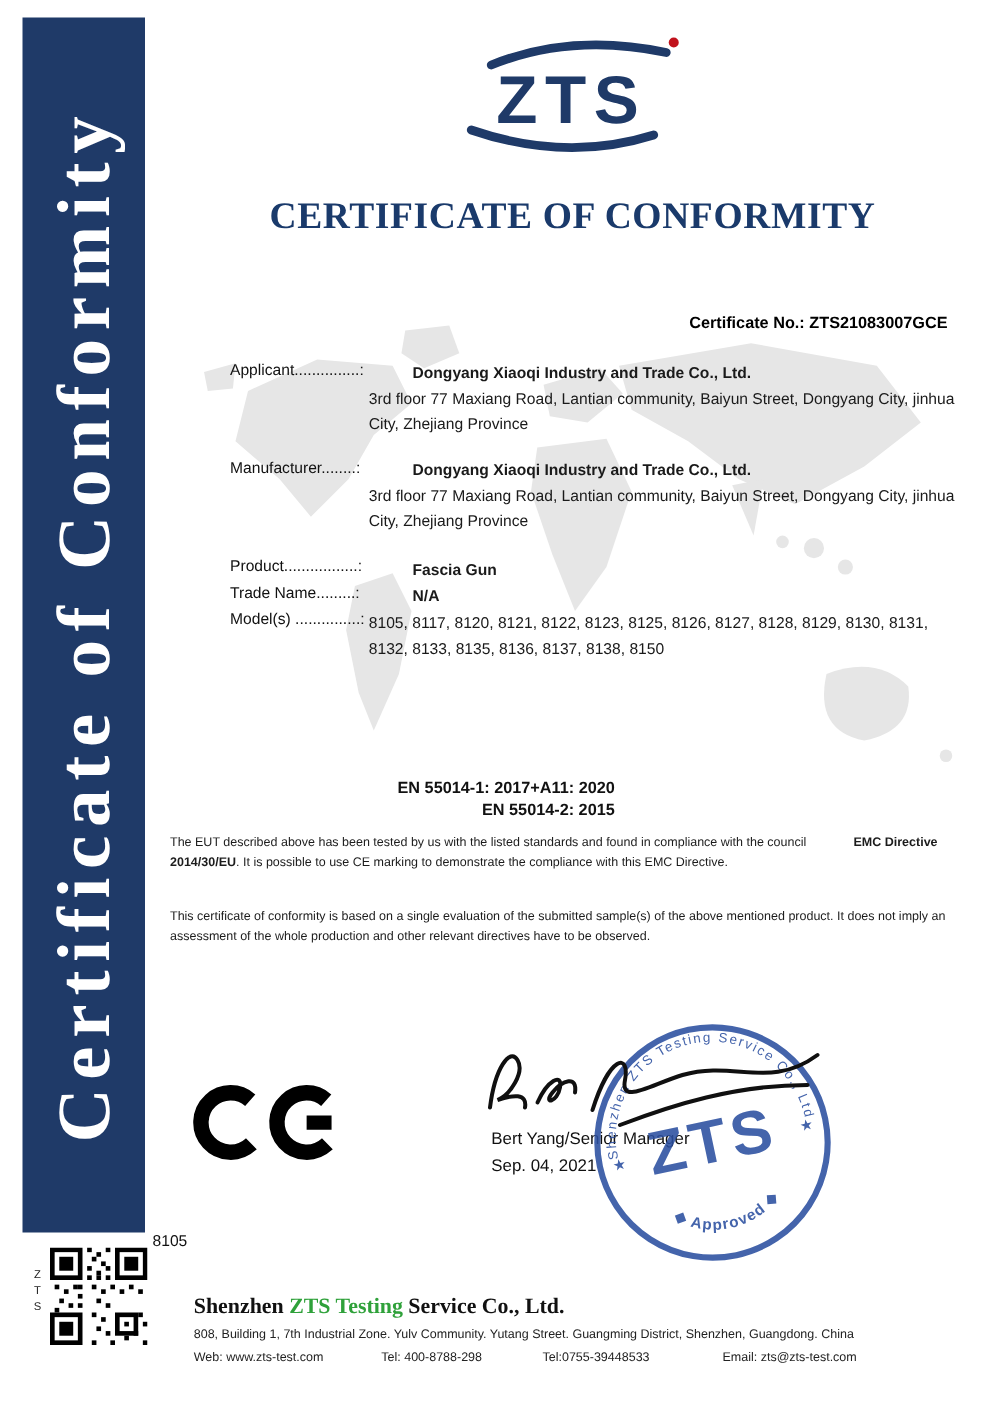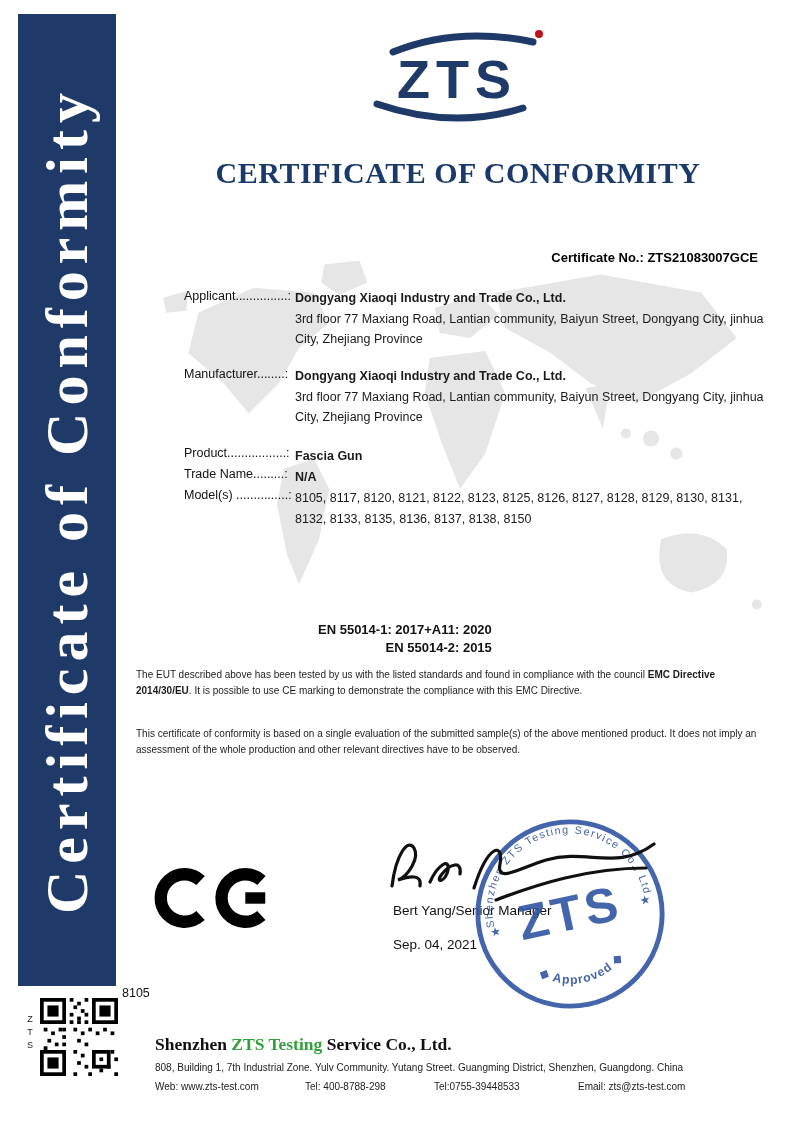--- a/index.html
+++ b/index.html
@@ -23,30 +23,30 @@
   
   .logo { position:absolute; left:365px; top:24px; z-index:2; }
   .title {
     position:absolute; left:130px; top:156px; width:656px; text-align:center;
     font-family:"Liberation Serif", serif; font-weight:700; font-size:30px;
     color:#1a3a6b; letter-spacing:.5px; z-index:2;
   }
   .cert-no { position:absolute; right:36px; top:250px; font-size:13px; font-weight:700; z-index:2; color:#000; }
   .field-label { position:absolute; left:170px; font-size:12.5px; color:#111; z-index:2; white-space:nowrap;margin-left:14px; }
   .field-value { position:absolute; left:295px; width:478px; font-size:12.5px; line-height:20.5px; z-index:2; }
-  .bold { font-weight:700; }
+  .bold { font-weight:700;margin-left:35px; }
   .validity { position:absolute; left:165px; top:572px; width:606px; font-size:12.5px; line-height:24.5px; z-index:2; }
   .standards { position:absolute; left:318px; top:621px; font-size:13px; font-weight:700; line-height:18px; z-index:2; color:#111;text-align:right; }
   .para { position:absolute; left:136px; width:624px; font-size:10px; line-height:15.8px; color:#1c1c1c; z-index:2; }
   #para-compliance { top:667px; }
   #para-disclaimer { top:726px; }
   .ce { position:absolute; left:152px; top:860px; z-index:2; }
   .sig-svg { position:absolute; left:378px; top:824px; z-index:6; }
   .signer { position:absolute; left:393px; top:903px; font-size:13.5px; color:#111; z-index:4; }
-  .sig-date { position:absolute; left:393px; top:925px; font-size:13.5px; color:#111; z-index:4;margin-top:12px; }
+  .sig-date { position:absolute; left:393px; top:925px; font-size:13.5px; color:#111; z-index:4; }
   .stamp { position:absolute; left:472px; top:816px; width:196px; height:196px; transform:rotate(-12deg); opacity:.88; z-index:5; }
   .qr { position:absolute; left:40px; top:998px; z-index:2; }
   .qr-label { position:absolute; left:122px; top:986px; font-size:12.5px; color:#111; z-index:2; }
   .qr-side { position:absolute; left:25px; top:1014px; writing-mode:vertical-rl; text-orientation:upright; font-size:9px; letter-spacing:3px; color:#222; z-index:2; }
   .f-company { position:absolute; left:155px; top:1034px; font-family:"Liberation Serif", serif; font-weight:700; font-size:17.5px; color:#111; z-index:2; }
   .f-green { color:#2fa13a; }
   .f-address { position:absolute; left:155px; top:1062px; font-size:10px; color:#222; z-index:2; }
   .f-contact { position:absolute; top:1081px; font-size:10px; color:#222; z-index:2; }
   #f-web { left:155px; } #f-tel1 { left:305px; } #f-tel2 { left:434px; } #f-email { left:578px; }
 </style>

